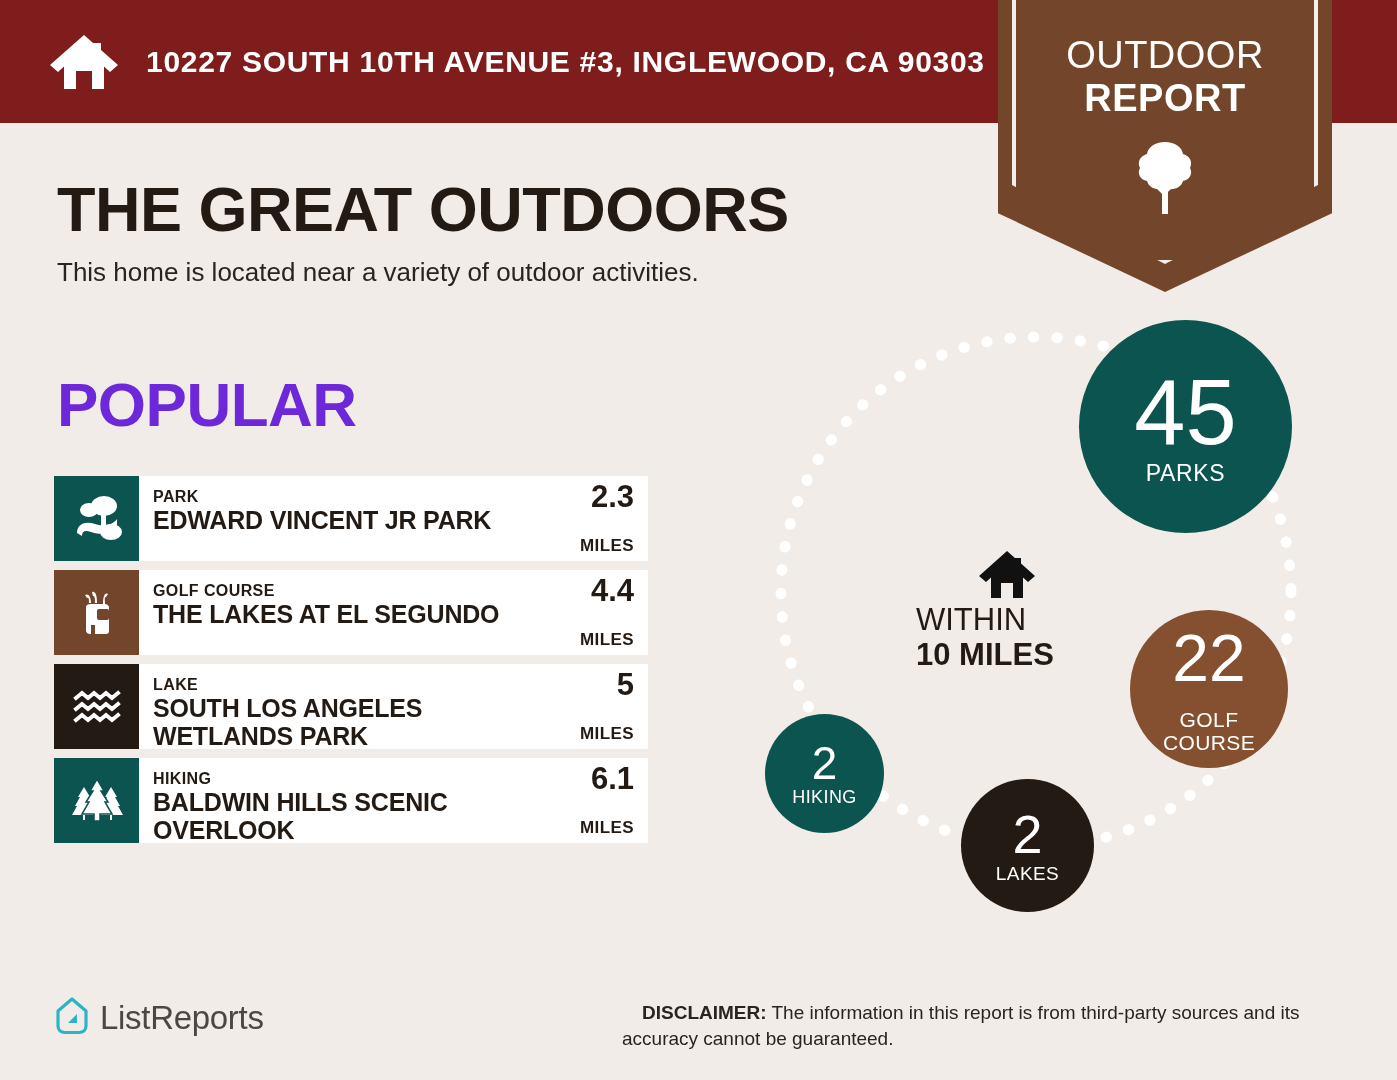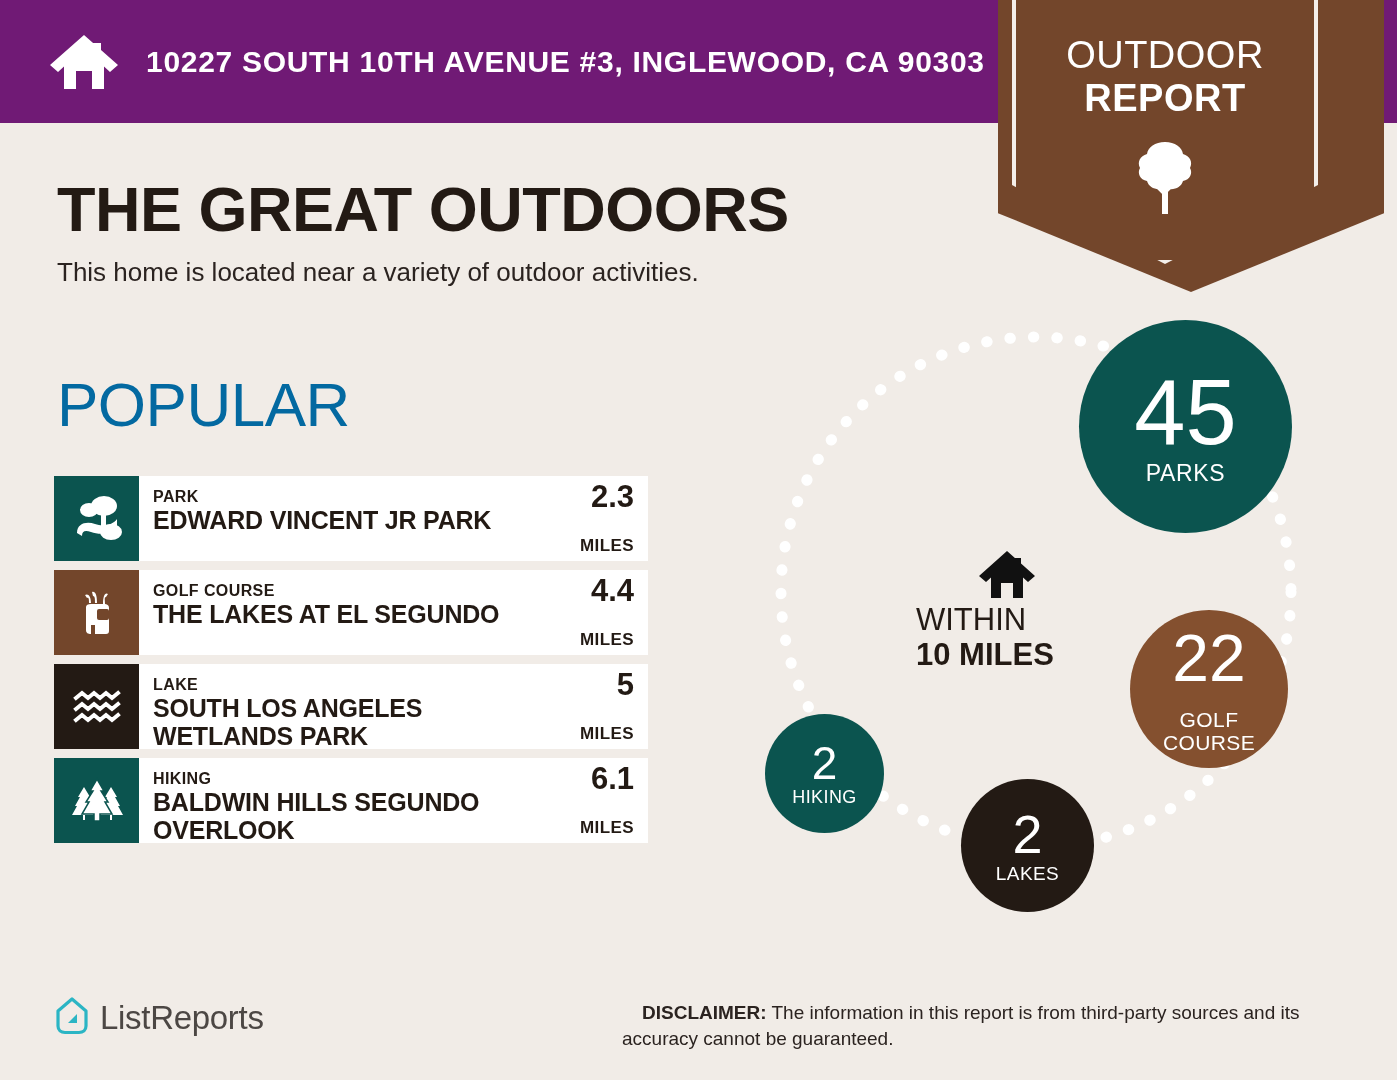--- a/index.html
+++ b/index.html
@@ -8,36 +8,36 @@
     background:#F1ECE7;
     font-family:"Liberation Sans", sans-serif;
     color:#231A14;
     position:relative;
     overflow:hidden;
   }
 
   
   .header {
     position:absolute; left:0; top:0; width:1397px; height:123px;
-    background:#701a75;
+    background:#7f1d1d;
     display:flex; align-items:center;
   }
   .header-house { margin-left:48px; width:72px; height:62px; }
   .header-address {
     margin-left:26px;
     color:#FFFFFF;
     font-size:30px;
     font-weight:bold;
     letter-spacing:0.7px;
     white-space:nowrap;
   }
 
   
   .badge {
-    position:absolute; left:998px; top:0; width:386px; height:292px;
+    position:absolute; left:998px; top:0; width:334px; height:292px;
     background:#73462B;
     -webkit-clip-path: polygon(0 0, 100% 0, 100% 73%, 50% 100%, 0 73%);
     clip-path: polygon(0 0, 100% 0, 100% 73%, 50% 100%, 0 73%);
     z-index:5;
   }
   .badge-inner {
     position:absolute; left:14px; top:-8px; width:306px; height:272px;
     border:4px solid #F4EFEA;
     -webkit-clip-path: polygon(0 0, 100% 0, 100% 71%, 50% 100%, 0 71%);
     clip-path: polygon(0 0, 100% 0, 100% 71%, 50% 100%, 0 71%);
@@ -55,21 +55,21 @@
   .title {
     position:absolute; left:57px; top:173px;
     font-size:63px; font-weight:bold; letter-spacing:-0.5px; color:#231A14;
   }
   .subtitle {
     position:absolute; left:57px; top:257px;
     font-size:26px; font-weight:400; color:#2B2320;
   }
   .popular {
     position:absolute; left:57px; top:369px;
-    font-size:62px; font-weight:normal; letter-spacing:-0.5px; color:#0369a1;
+    font-size:62px; font-weight:bold; letter-spacing:-0.5px; color:#6d28d9;
   }
 
   
   .list { position:absolute; left:54px; top:476px; width:594px; }
   .row {
     display:flex; align-items:stretch;
     background:#FFFFFF; margin-bottom:9px;
     height:85px; overflow:hidden;
   }
   .row-icon { width:85px; min-width:85px; display:flex; align-items:center; justify-content:center; }
@@ -226,21 +226,21 @@
   <div class="row">
     <div class="row-icon" style="background:#0B544F;">
       <svg viewBox="0 0 52 52" xmlns="http://www.w3.org/2000/svg">
         <path d="M13 12 L19 22 L17 22 L22 31 L20 31 L25 40 L14 40 L14 45 L12 45 L12 40 L1 40 L6 31 L4 31 L9 22 L7 22 Z" fill="#FFFFFF"></path>
         <path d="M40 12 L46 22 L44 22 L49 31 L47 31 L52 40 L41 40 L41 45 L39 45 L39 40 L28 40 L33 31 L31 31 L36 22 L34 22 Z" fill="#FFFFFF"></path>
         <path d="M26 4 L33 16 L30 16 L37 27 L34 27 L41 39 L29 39 L29 46 L23 46 L23 39 L11 39 L18 27 L15 27 L22 16 L19 16 Z" fill="#FFFFFF" stroke="#0B544F" stroke-width="1.5"></path>
       </svg>
     </div>
     <div class="row-body">
       <div class="row-cat">HIKING</div>
-      <div class="row-name">BALDWIN HILLS SEGUNDO OVERLOOK</div>
+      <div class="row-name">BALDWIN HILLS SCENIC OVERLOOK</div>
     </div>
     <div class="row-dist">
       <div class="row-num">6.1</div>
       <div class="row-unit">MILES</div>
     </div>
   </div>
 
 </div>
 
 <div class="diagram">

